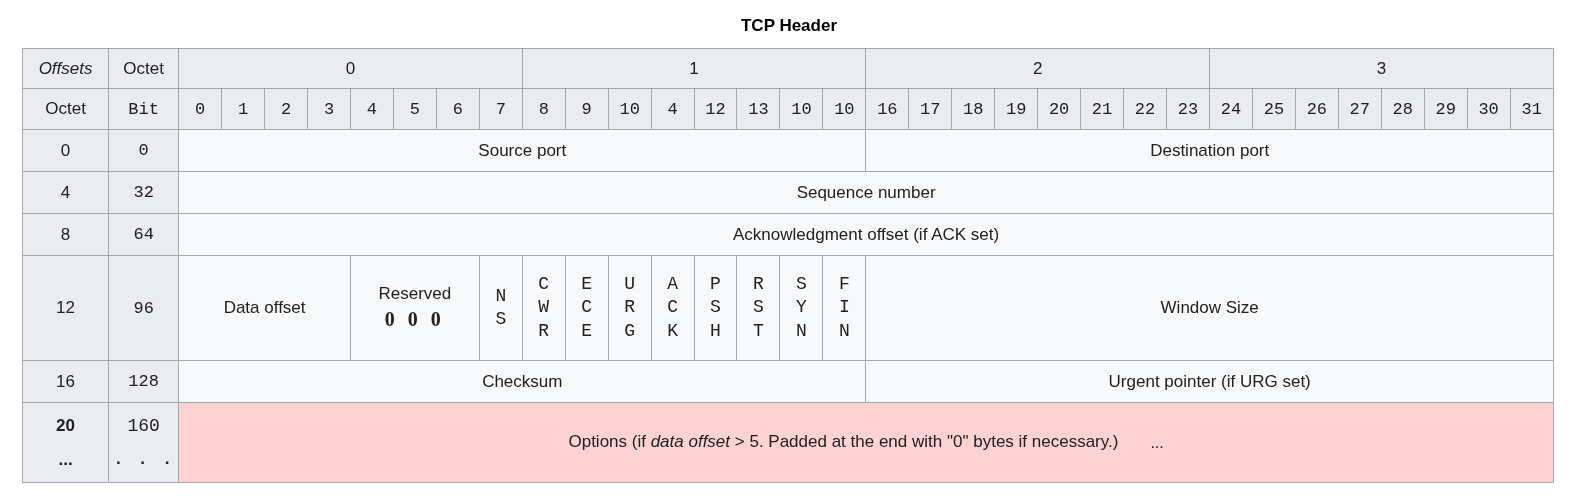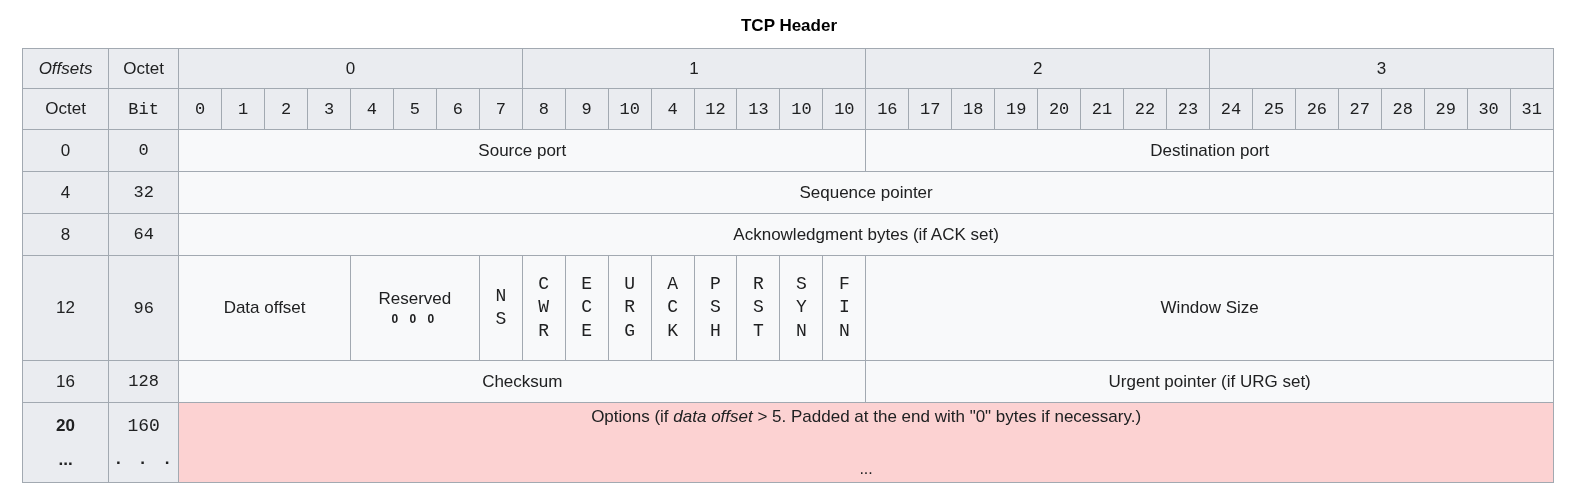--- a/index.html
+++ b/index.html
@@ -135,33 +135,32 @@
   }
 
   .reserved-wrap {
     display: flex;
     flex-direction: column;
     align-items: center;
     justify-content: center;
     line-height: 1.35;
   }
   .reserved-zeros {
-    font-family: Liberation Sans, sans-serif;
-    font-weight: bold;
-    font-size: 12px;
+    font-family: Liberation Serif, serif;
+    font-weight: bold;
+    font-size: 20px;
     letter-spacing: 4px;
   }
 
   .pink {
     background: #fcd2d2 !important;
   }
 
   .opts-inner {
     display: flex;
-    flex-direction: column;
     align-items: center;
     justify-content: center;
     gap: 32px;
     line-height: 1.2;
   }
   .opts-inner .dots {
     font-size: 16px;
   }
   .ital { font-style: italic; }
 
@@ -248,27 +247,27 @@
       <tr class="r-std">
         <td class="hd octval">0</td>
         <td class="hd bitval">0</td>
         <td class="field" colspan="16">Source port</td>
         <td class="field" colspan="16">Destination port</td>
       </tr>
 
       <tr class="r-std">
         <td class="hd octval">4</td>
         <td class="hd bitval">32</td>
-        <td class="field" colspan="32">Sequence pointer</td>
+        <td class="field" colspan="32">Sequence number</td>
       </tr>
 
       <tr class="r-std">
         <td class="hd octval">8</td>
         <td class="hd bitval">64</td>
-        <td class="field" colspan="32">Acknowledgment bytes (if ACK set)</td>
+        <td class="field" colspan="32">Acknowledgment offset (if ACK set)</td>
       </tr>
 
       <tr class="r-flags">
         <td class="hd octval">12</td>
         <td class="hd bitval">96</td>
         <td class="field" colspan="4">Data offset</td>
         <td class="field" colspan="3">
           <div class="reserved-wrap">
             <span>Reserved</span>
             <span class="reserved-zeros">0 0 0</span>

